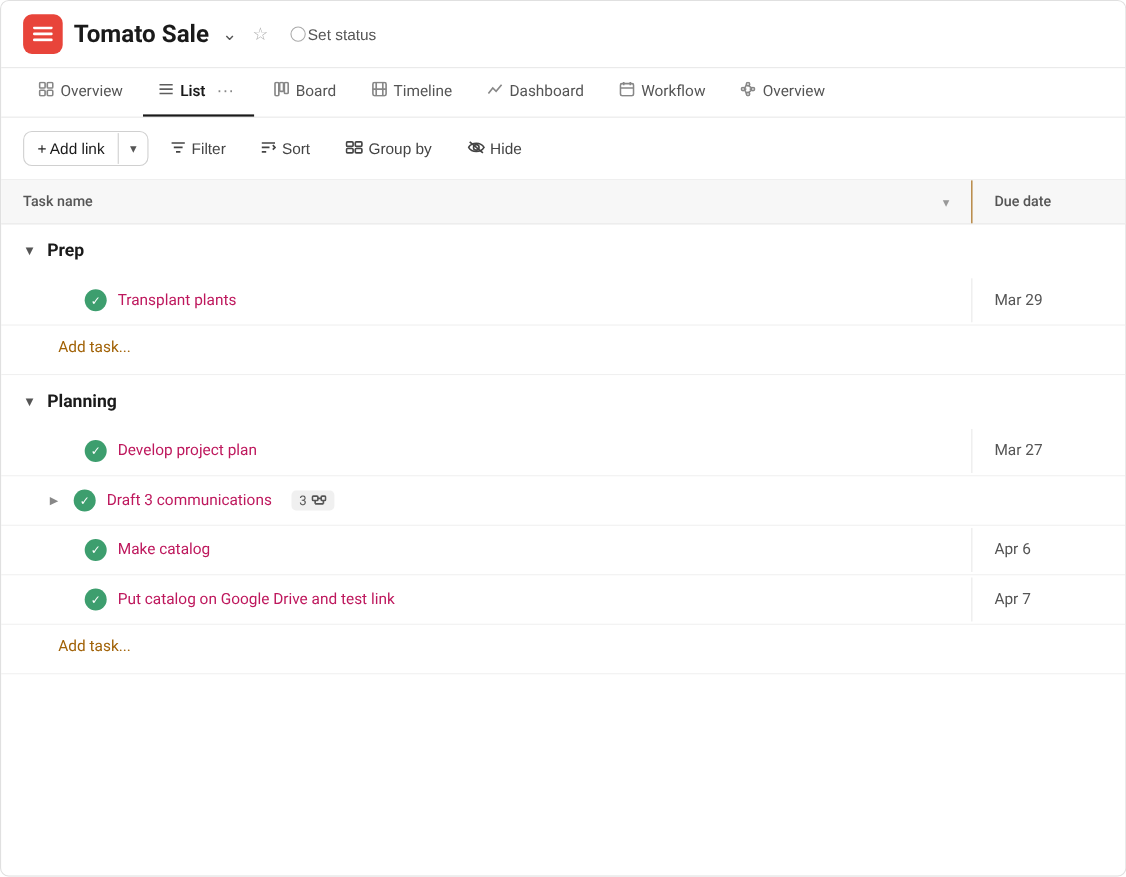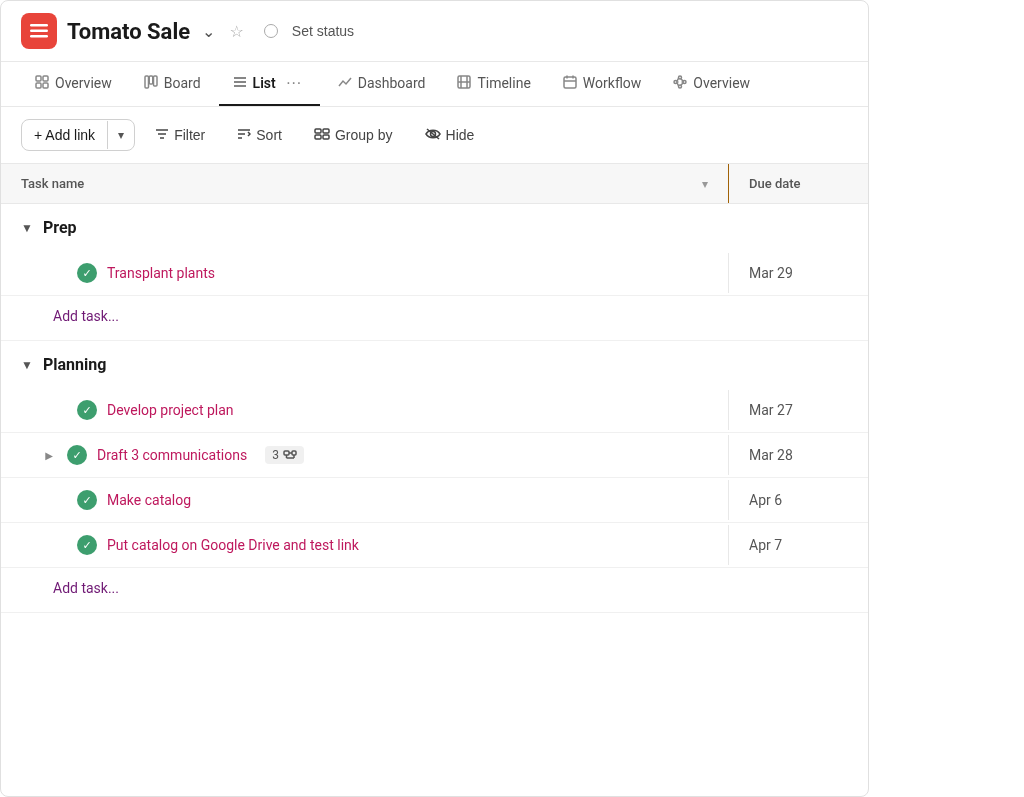--- a/index.html
+++ b/index.html
@@ -3,21 +3,21 @@
   <meta charset="utf-8">
   <style>
     * { box-sizing: border-box; margin: 0; padding: 0; }
     body {
       font-family: -apple-system, BlinkMacSystemFont, "Segoe UI", Roboto, sans-serif;
       background: #fff;
       color: #1a1a1a;
       font-size: 14px;
     }
     .app-container {
-      width: 869px;
+      width: 1024px;
       min-height: 797px;
       background: #fff;
       border: 1px solid #e0e0e0;
       border-radius: 8px;
       overflow: hidden;
     }
 
     
     .header {
       display: flex;
@@ -62,21 +62,21 @@
       padding: 2px;
     }
     .set-status-btn {
       background: none;
       border: none;
       cursor: pointer;
       color: #555;
       font-size: 14px;
       display: flex;
       align-items: center;
-      gap: 14px;
+      gap: 2px;
       padding: 4px 8px;
       border-radius: 6px;
     }
     .status-circle {
       width: 14px;
       height: 14px;
       border-radius: 50%;
       border: 1.5px solid #aaa;
       display: inline-block;
     }
@@ -295,21 +295,21 @@
 
     
     .add-task-row {
       display: flex;
       align-items: center;
       padding: 12px 20px 16px 52px;
       cursor: pointer;
     }
     .add-task-text {
       font-size: 14px;
-      color: #701a75;
+      color: #a16207;
       cursor: pointer;
     }
 
     .indent {
       padding-left: 56px;
     }
   </style>
 </head>
 <body>
 
@@ -337,59 +337,59 @@
       <span class="nav-tab-icon">
         <svg width="14" height="14" viewBox="0 0 14 14" fill="none" stroke="currentColor" stroke-width="1.5">
           <rect x="1" y="1" width="5" height="5" rx="1"></rect>
           <rect x="8" y="1" width="5" height="5" rx="1"></rect>
           <rect x="1" y="8" width="5" height="5" rx="1"></rect>
           <rect x="8" y="8" width="5" height="5" rx="1"></rect>
         </svg>
       </span>
       <span>Overview</span>
     </div>
+    <div class="nav-tab active">
+      <span class="nav-tab-icon">
+        <svg width="14" height="14" viewBox="0 0 14 14" fill="none" stroke="currentColor" stroke-width="1.5">
+          <line x1="1" y1="3" x2="13" y2="3"></line>
+          <line x1="1" y1="7" x2="13" y2="7"></line>
+          <line x1="1" y1="11" x2="13" y2="11"></line>
+        </svg>
+      </span>
+      <span>List</span>
+      <button class="tab-more">···</button>
+    </div>
     <div class="nav-tab">
       <span class="nav-tab-icon">
         <svg width="14" height="14" viewBox="0 0 14 14" fill="none" stroke="currentColor" stroke-width="1.5">
           <rect x="1" y="1" width="3.5" height="12" rx="1"></rect>
           <rect x="5.25" y="1" width="3.5" height="8" rx="1"></rect>
           <rect x="9.5" y="1" width="3.5" height="10" rx="1"></rect>
         </svg>
       </span>
       <span>Board</span>
-    </div>
-    <div class="nav-tab active">
-      <span class="nav-tab-icon">
-        <svg width="14" height="14" viewBox="0 0 14 14" fill="none" stroke="currentColor" stroke-width="1.5">
-          <line x1="1" y1="3" x2="13" y2="3"></line>
-          <line x1="1" y1="7" x2="13" y2="7"></line>
-          <line x1="1" y1="11" x2="13" y2="11"></line>
-        </svg>
-      </span>
-      <span>List</span>
-      <button class="tab-more">···</button>
-    </div>
-    <div class="nav-tab">
-      <span class="nav-tab-icon">
-        <svg width="14" height="14" viewBox="0 0 14 14" fill="none" stroke="currentColor" stroke-width="1.5">
-          <polyline points="1,11 5,6 8,9 13,3"></polyline>
-        </svg>
-      </span>
-      <span>Dashboard</span>
     </div>
     <div class="nav-tab">
       <span class="nav-tab-icon">
         <svg width="14" height="14" viewBox="0 0 14 14" fill="none" stroke="currentColor" stroke-width="1.5">
           <rect x="1" y="1" width="12" height="12" rx="1.5"></rect>
           <line x1="4" y1="1" x2="4" y2="13"></line>
           <line x1="10" y1="1" x2="10" y2="13"></line>
           <line x1="1" y1="7" x2="13" y2="7"></line>
         </svg>
       </span>
       <span>Timeline</span>
+    </div>
+    <div class="nav-tab">
+      <span class="nav-tab-icon">
+        <svg width="14" height="14" viewBox="0 0 14 14" fill="none" stroke="currentColor" stroke-width="1.5">
+          <polyline points="1,11 5,6 8,9 13,3"></polyline>
+        </svg>
+      </span>
+      <span>Dashboard</span>
     </div>
     <div class="nav-tab">
       <span class="nav-tab-icon">
         <svg width="14" height="14" viewBox="0 0 14 14" fill="none" stroke="currentColor" stroke-width="1.5">
           <rect x="1" y="2" width="12" height="11" rx="1.5"></rect>
           <line x1="1" y1="6" x2="13" y2="6"></line>
           <line x1="4" y1="0.5" x2="4" y2="3.5"></line>
           <line x1="10" y1="0.5" x2="10" y2="3.5"></line>
         </svg>
       </span>
@@ -518,21 +518,20 @@
             <svg width="14" height="10" viewBox="0 0 14 10" fill="none" stroke="currentColor" stroke-width="1.5">
               <rect x="1" y="1" width="5" height="4" rx="1"></rect>
               <line x1="6" y1="3" x2="9" y2="3"></line>
               <rect x="9" y="1" width="4" height="4" rx="1"></rect>
               <line x1="3.5" y1="5" x2="3.5" y2="8"></line>
               <line x1="11" y1="5" x2="11" y2="8"></line>
               <line x1="3.5" y1="8" x2="11" y2="8"></line>
             </svg>
           </div>
         </div>
-        <div class="task-cell-date">Mar 28</div>
       </div>
 
       <div class="task-row indent">
         <div class="task-cell-name">
           <div class="task-check">✓</div>
           <span class="task-name-text">Make catalog</span>
         </div>
         <div class="task-cell-date">Apr 6</div>
       </div>
 

